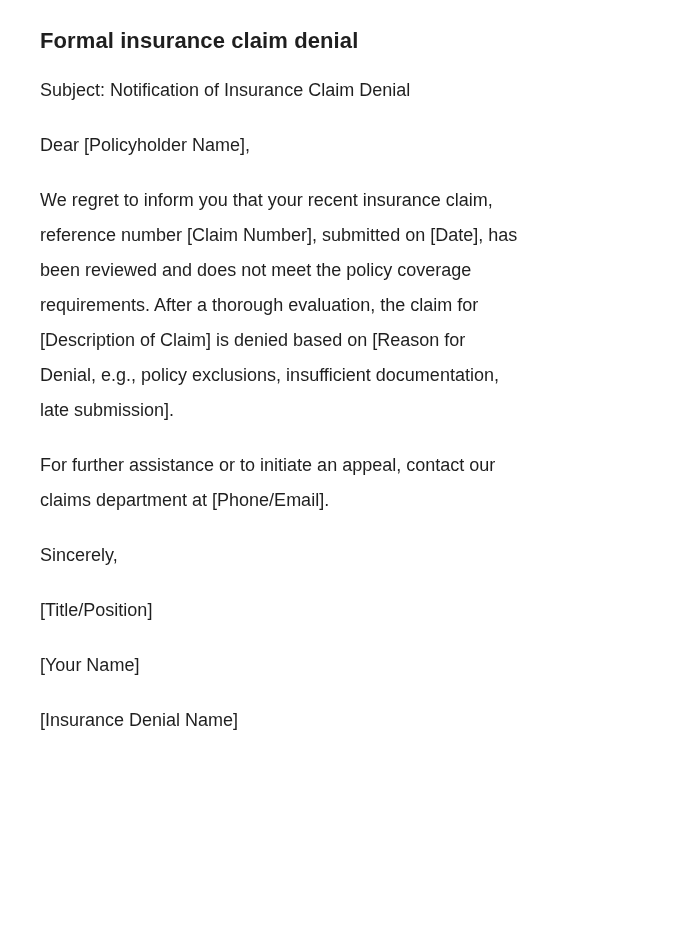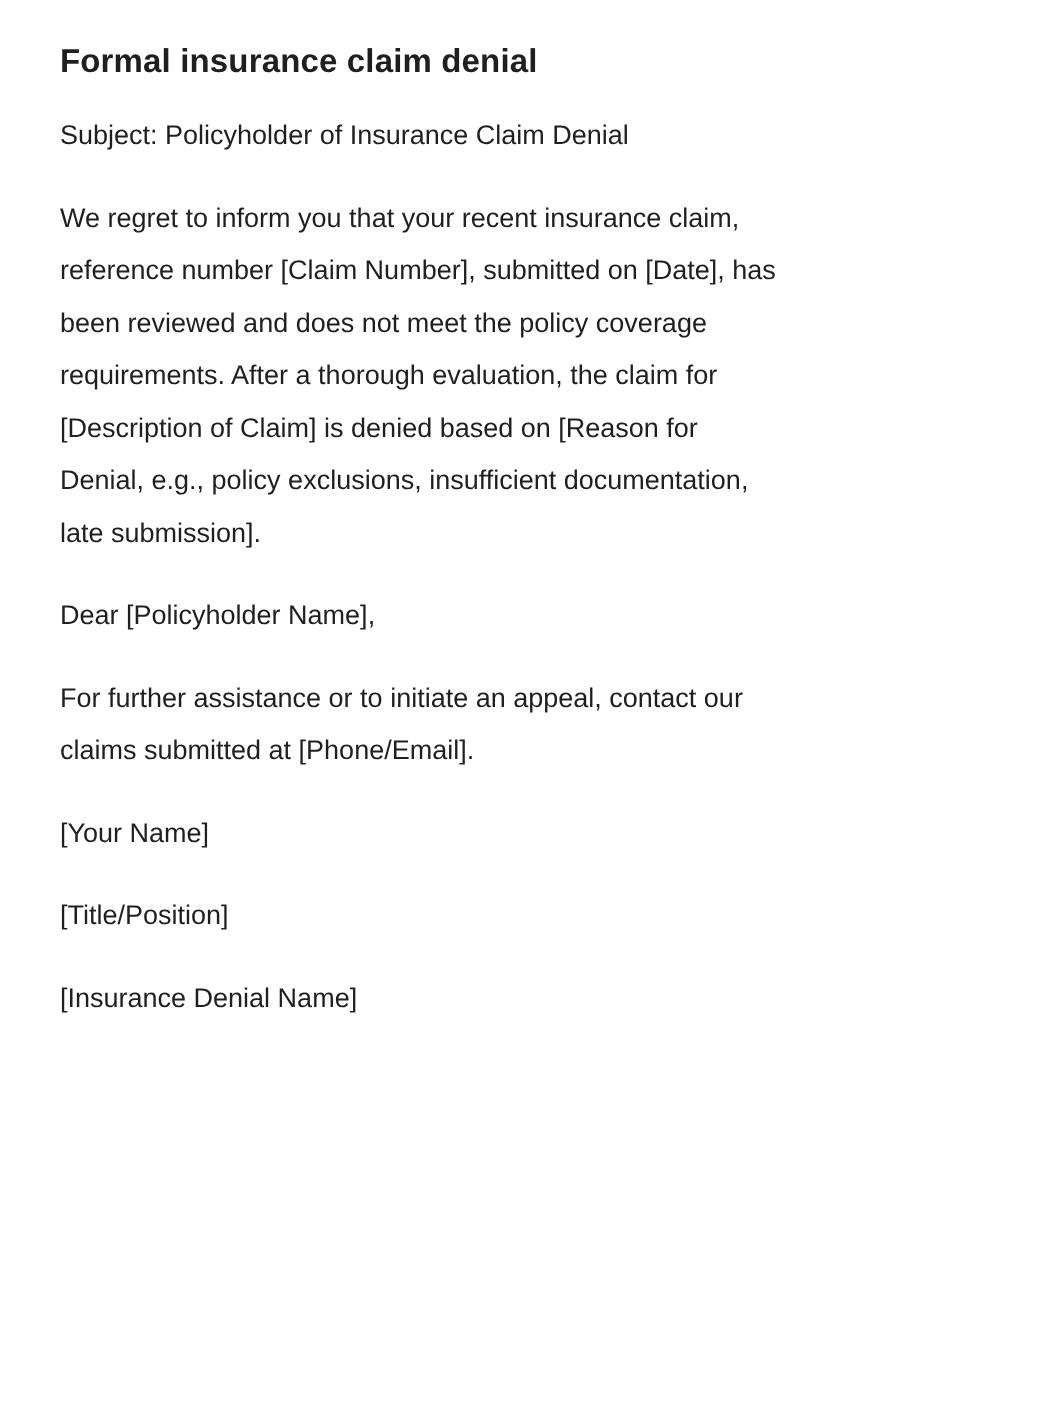--- a/index.html
+++ b/index.html
@@ -34,29 +34,30 @@
     margin: 0 0 20px 0;
   }
 </style>
 </head>
 <body>
 
 <div class="page">
   <h1 class="doc-title">Formal insurance claim denial</h1>
 
   <div class="doc-body">
-    <p>Subject: Policyholder of Insurance Claim Denial</p>
+    <p>Subject: Notification of Insurance Claim Denial</p>
+
+    <p>Dear [Policyholder Name],</p>
 
     <p>We regret to inform you that your recent insurance claim, reference number [Claim Number], submitted on [Date], has been reviewed and does not meet the policy coverage requirements. After a thorough evaluation, the claim for [Description of Claim] is denied based on [Reason for Denial, e.g., policy exclusions, insufficient documentation, late submission].</p>
 
-    <p>Dear [Policyholder Name],</p>
 
+    <p>For further assistance or to initiate an appeal, contact our claims department at [Phone/Email].</p>
 
-    <p>For further assistance or to initiate an appeal, contact our claims submitted at [Phone/Email].</p>
+    <p>Sincerely,</p>
 
+    <p>[Title/Position]</p>
 
     <p>[Your Name]</p>
-
-    <p>[Title/Position]</p>
 
     <p>[Insurance Denial Name]</p>
   </div>
 </div>
 
 </body></html>

